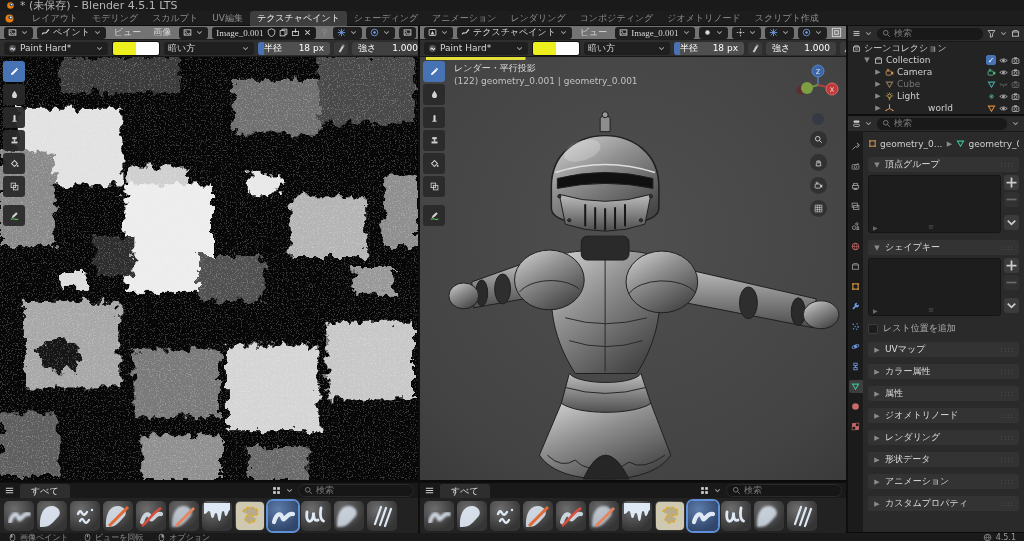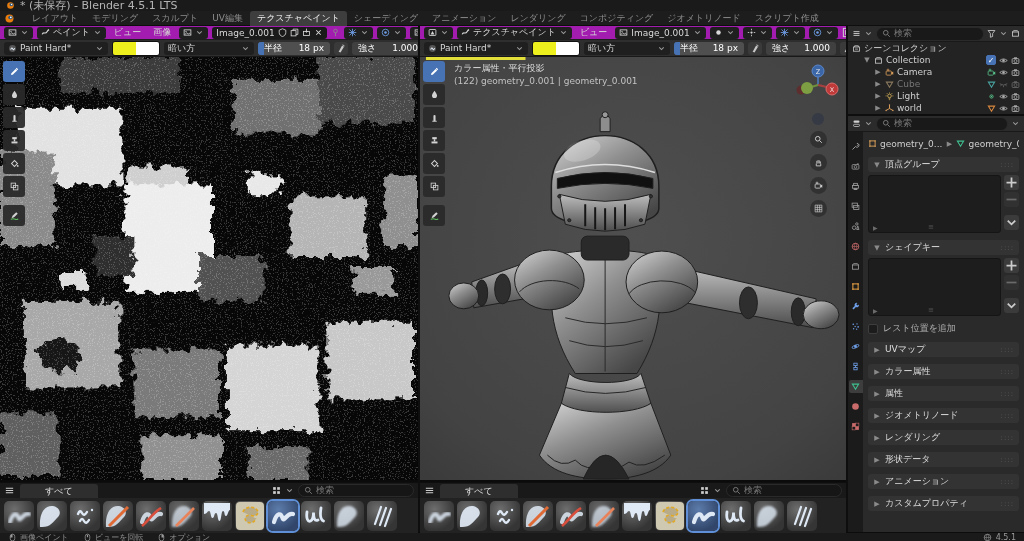--- a/index.html
+++ b/index.html
@@ -17,22 +17,22 @@
           border-bottom:1px solid #0e0e0e;box-sizing:border-box;white-space:nowrap;}
   .menu-item{padding:0 6px;color:#d2d2d2;}
   .ws-tabs{display:flex;margin-left:10px;}
   .ws-tab{padding:1px 7px;color:#8d8d8d;border-radius:3px 3px 0 0;}
   .ws-tab.active{background:#3e3e3e;color:#f2f2f2;}
   
   .main{display:flex;height:506px;}
   .editor{display:flex;flex-direction:column;box-sizing:border-box;background:#2b2b2b;}
   #image-editor{width:420px;border-right:2px solid #0e0e0e;}
   #viewport-editor{width:428px;border-right:2px solid #0e0e0e;}
-  .hdr1{height:14px;background:#a21caf;display:flex;align-items:center;gap:4px;padding:0 4px;
-        border-bottom:1px solid #1e1e1e;box-sizing:border-box;white-space:nowrap;overflow:hidden;}
+  .hdr1{height:14px;background:#737373;display:flex;align-items:center;gap:4px;padding:0 4px;
+        border-bottom:1px solid #1e1e1e;box-sizing:border-box;white-space:nowrap;overflow:hidden;font-family:Liberation Serif, serif;}
   .hdr2{height:17px;background:#2e2e2e;display:flex;align-items:center;gap:4px;padding:0 4px;
         border-bottom:1px solid #181818;box-sizing:border-box;white-space:nowrap;overflow:hidden;}
   .dd{background:#1f1f1f;border-radius:3px;height:12px;display:inline-flex;align-items:center;
       gap:3px;padding:0 4px;color:#d8d8d8;flex:0 0 auto;}
   .dd.tall{height:13px;}
   .menu{padding:0 4px;color:#d4d4d4;flex:0 0 auto;}
   .chev{color:#9a9a9a;}
   .blue{color:#6f9fe8;}
   .swatches{display:flex;height:13px;border-radius:3px;overflow:hidden;border:1px solid #121212;flex:0 0 auto;}
   .swatch{width:23px;height:13px;}
@@ -54,21 +54,21 @@
   .vp-text{position:absolute;left:34px;top:5px;line-height:13px;color:#dedede;z-index:4;}
   .vp-text .l2{color:#c2c2c2;}
   .gizmo-wrap{position:absolute;right:6px;top:6px;display:flex;flex-direction:column;
               align-items:center;gap:6px;z-index:5;}
   .nav-btn{width:17px;height:17px;border-radius:50%;background:rgba(25,25,25,.45);display:flex;
            align-items:center;justify-content:center;color:#cccccc;}
   .nav-dot{width:12px;height:12px;border-radius:50%;background:rgba(40,50,70,.55);}
   
   .shelf{height:50px;background:#1f1f1f;border-top:1px solid #0e0e0e;box-sizing:border-box;}
   .shelf-hdr{height:15px;background:#191919;display:flex;align-items:center;gap:5px;padding:0 4px;}
-  .shelf-tab{background:#2e2e2e;color:#e2e2e2;padding:0 25px;height:14px;line-height:14px;
+  .shelf-tab{background:#2e2e2e;color:#e2e2e2;padding:0 11px;height:14px;line-height:14px;
              border-radius:3px 3px 0 0;}
   .shelf-search{width:104px;height:11px;background:#161616;border:1px solid #2a2a2a;border-radius:7px;
                 display:flex;align-items:center;gap:3px;padding:0 5px;color:#777;}
   .shelf-row{height:35px;display:flex;align-items:center;gap:3px;padding:0 4px;background:#222;}
   .brush{width:30px;height:30px;border-radius:5px;flex:0 0 auto;position:relative;
          background:radial-gradient(circle at 35% 28%,#6e6e6e,#353535 72%);}
   .brush svg{position:absolute;inset:0;width:30px;height:30px;}
   .brush.selected{box-shadow:0 0 0 2px #5f8fd6;
          background:radial-gradient(circle at 35% 28%,#5d7cab,#31466a 75%);}
   
@@ -788,21 +788,21 @@
             <div class="tool-btn gap">
               <span class="ic sm">
                 <svg viewBox="0 0 12 12">
                   <path d="M2 9.6 L3.4 6.4 L8.3 1.5 L10.3 3.5 L5.4 8.4 Z" fill="currentColor"></path>
                   <path d="M1 11.2 Q4 9.4 7 10.9 Q9 11.9 11 10.7" stroke="#5fbf5f" fill="none" stroke-width="1.4"></path>
                 </svg>
               </span>
             </div>
           </div>
         <div class="vp-text">
-          <div>カラー属性・平行投影</div>
+          <div>レンダー・平行投影</div>
           <div class="l2">(122) geometry_0.001 | geometry_0.001</div>
         </div>
         <div class="gizmo-wrap">
           <svg width="44" height="44" viewBox="0 0 44 44">
             <line x1="22" y1="22" x2="22" y2="9" stroke="#4a6fa5" stroke-width="2"></line>
             <line x1="22" y1="22" x2="35" y2="25" stroke="#a84040" stroke-width="2"></line>
             <line x1="22" y1="22" x2="12" y2="25" stroke="#6f8f3c" stroke-width="2"></line>
             <circle cx="5" cy="27" r="4.5" fill="#5e2e2e"></circle>
             <circle cx="11" cy="25" r="6" fill="#7d9e43"></circle>
             <circle cx="22" cy="8" r="6" fill="#3b66a8" stroke="#5a85c8"></circle>
@@ -1111,21 +1111,21 @@
             <div class="out-row" style="padding-left: 26px;">
               <span class="arrow">▶</span>
               <span class="ic sm" style="color: rgb(216, 156, 90);">
                 <svg viewBox="0 0 12 12">
                   <path d="M6 6 L6 1.2 M6 6 L10.6 8.6 M6 6 L1.4 8.6" stroke="currentColor" stroke-width="1.3"></path>
                   <circle cx="6" cy="1.2" r="0.9" fill="currentColor"></circle>
                   <circle cx="10.6" cy="8.6" r="0.9" fill="currentColor"></circle>
                   <circle cx="1.4" cy="8.6" r="0.9" fill="currentColor"></circle>
                 </svg>
               </span>
-              <span class="grow" style="overflow: hidden; text-overflow: ellipsis; white-space: nowrap;">world</span>
+              <span class="grow" style="overflow: hidden; text-overflow: ellipsis; white-space: nowrap; text-align: center;">world</span>
               <span class="ic sm" style="color: rgb(216, 136, 63);">
                 <svg viewBox="0 0 12 12">
                   <path d="M1.8 2.8 L10.2 2.8 L6 9.8 Z" fill="none" stroke="currentColor" stroke-width="1.4"></path>
                 </svg>
               </span>
               <span class="ic sm" style="color: rgb(181, 181, 181);">
                 <svg viewBox="0 0 12 12">
                   <path d="M1 6 Q6 1.8 11 6 Q6 10.2 1 6 Z" fill="none" stroke="currentColor" stroke-width="1.1"></path>
                   <circle cx="6" cy="6" r="1.6" fill="currentColor"></circle>
                 </svg>

